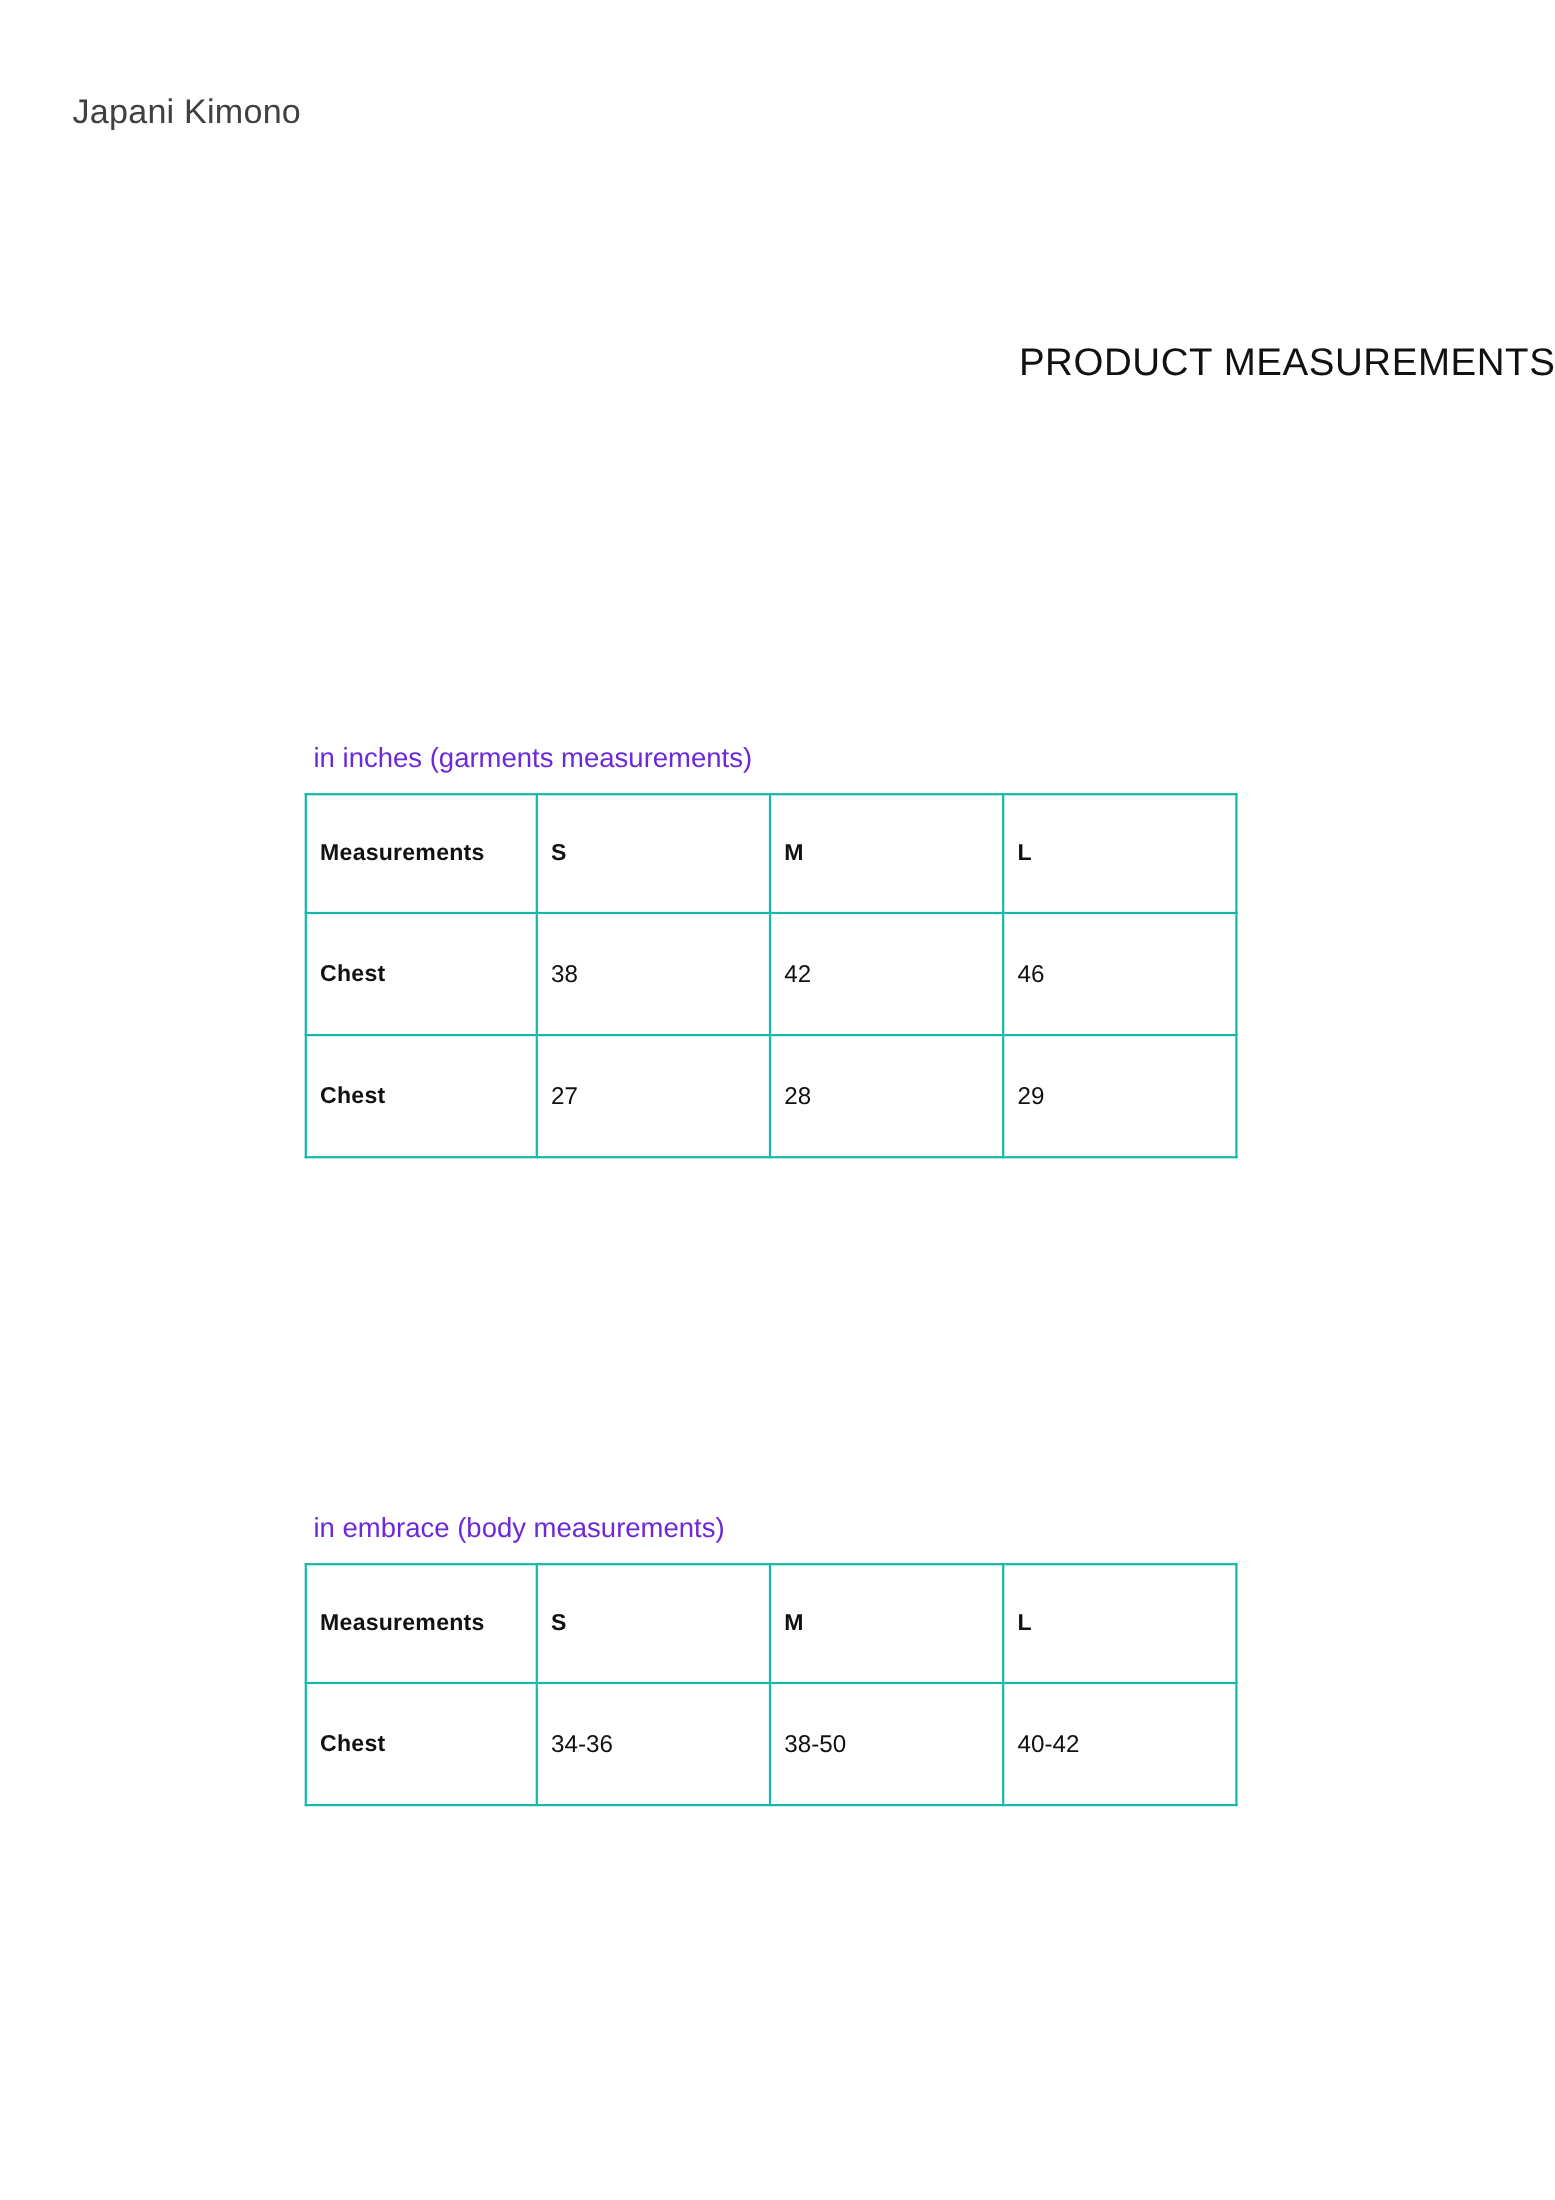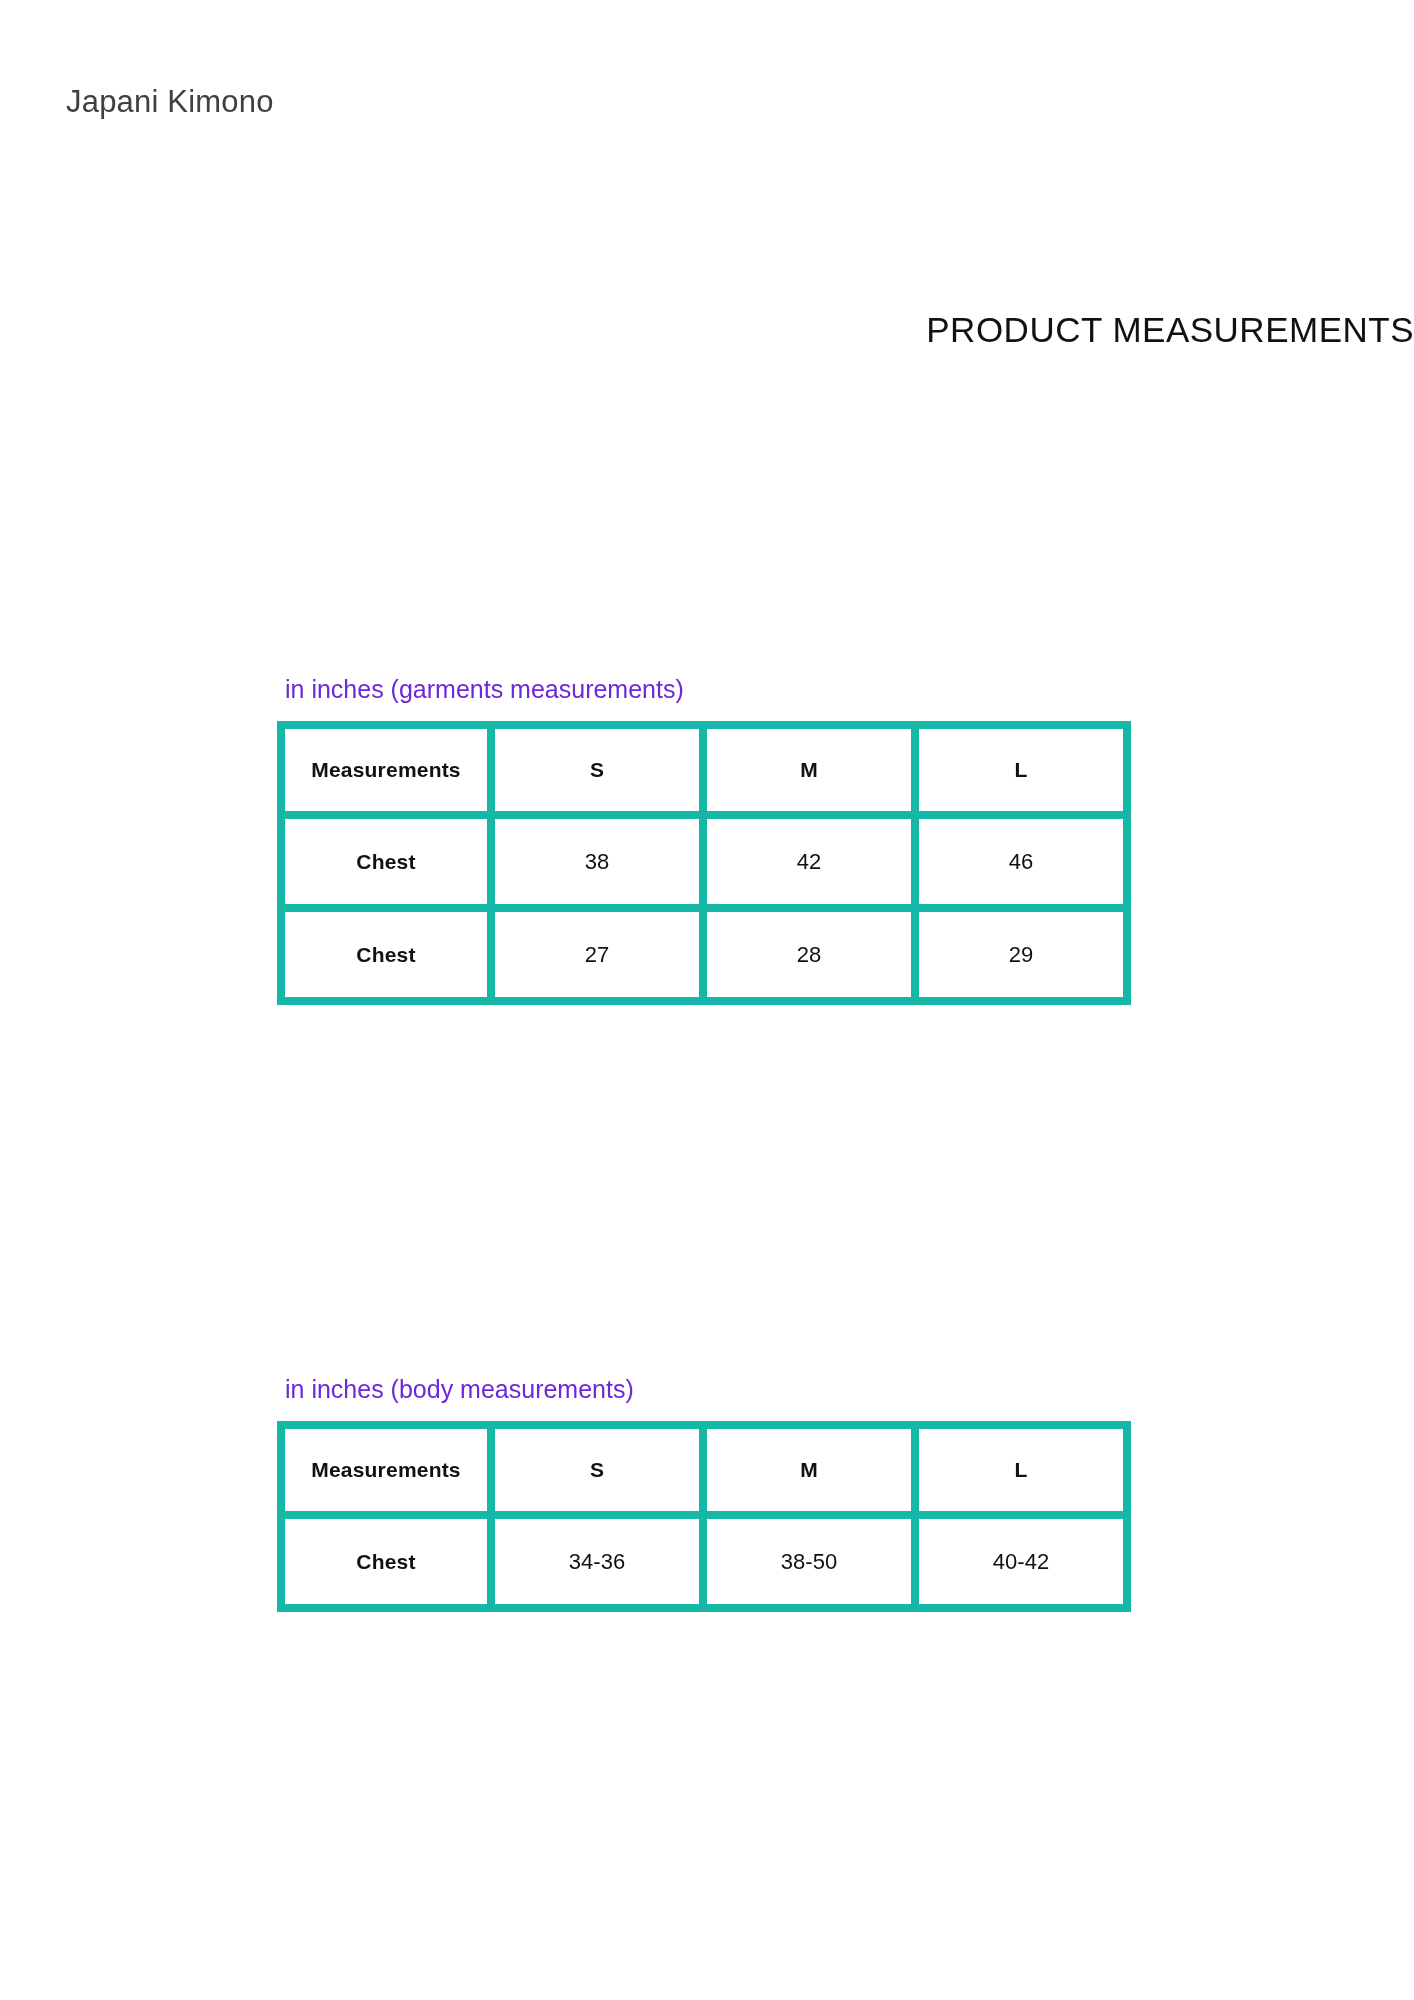--- a/index.html
+++ b/index.html
@@ -65,26 +65,26 @@
     margin: 0 0 17px 8px;
     font-weight: 400;
   }
   table.size-table {
     border-collapse: collapse;
     table-layout: fixed;
     width: 845px;
     background: #ffffff;
   }
   table.size-table td, table.size-table th {
-    border: 8px solid #14b8a6;
-    text-align: center;
+    border: 2px solid #14b8a6;
+    text-align: left;
     vertical-align: middle;
     font-size: 22px;
     color: #111111;
-    padding: 0;
+    padding: 12px;
   }
   table.size-table th {
     height: 82px;
     font-weight: 700;
     font-size: 21px;
     letter-spacing: 0.2px;
   }
   table.size-table td {
     height: 85px;
     font-weight: 400;
@@ -136,21 +136,21 @@
           <td class="rowhead">Chest</td>
           <td>27</td>
           <td>28</td>
           <td>29</td>
         </tr>
       </tbody>
     </table>
   </div>
 
   <div class="section section-body">
-    <div class="section-caption">in inches (body measurements)</div>
+    <div class="section-caption">in embrace (body measurements)</div>
     <table class="size-table">
       <colgroup>
         <col class="c-label">
           <col class="c-size">
           <col class="c-size">
           <col class="c-size">
       </colgroup>
       <thead>
         <tr>
           <th>Measurements</th>

